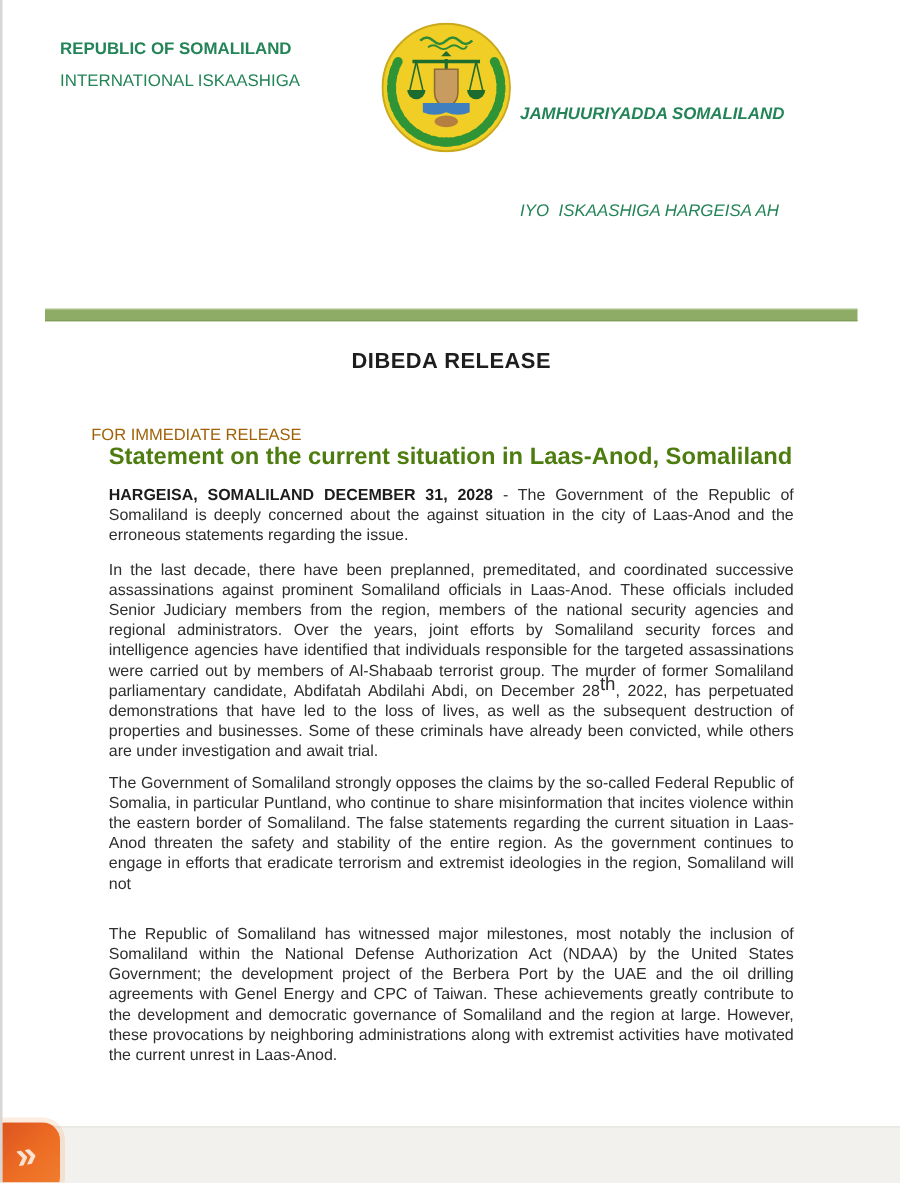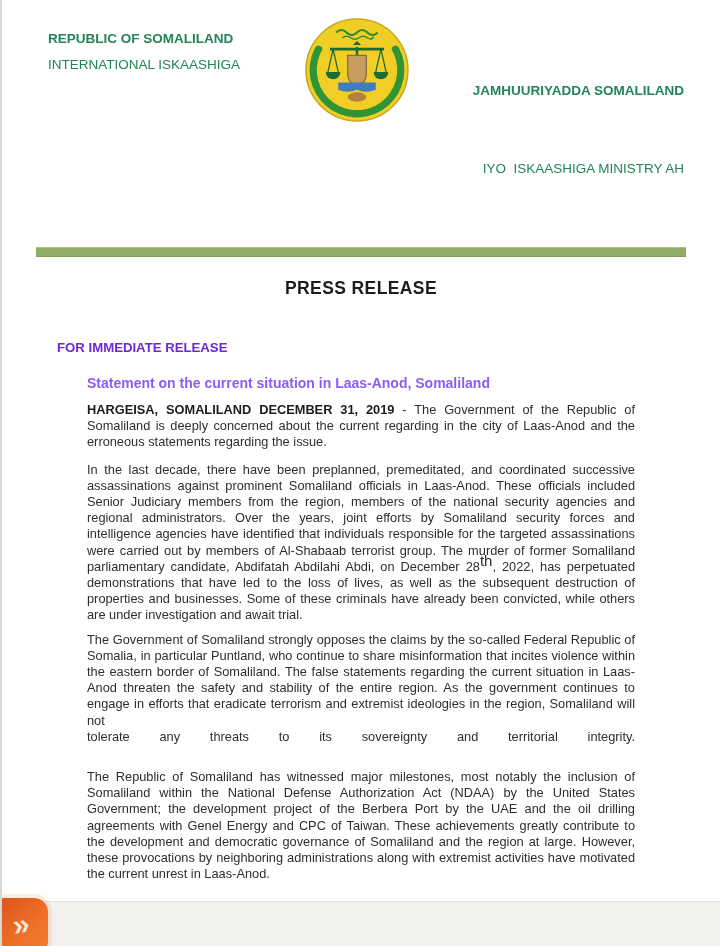--- a/index.html
+++ b/index.html
@@ -17,39 +17,39 @@
   
   .masthead{
     display:flex;
     justify-content:space-between;
     align-items:flex-start;
     padding:26px 36px 0 46px;
   }
   .org{font-size:13.5px;line-height:26px;color:#238457;}
   .org .l1{font-weight:bold;}
   .org.left{text-align:left;width:250px;}
-  .org.right{text-align:right;width:268px;white-space:pre-wrap;}
+  .org.right{text-align:left;width:268px;white-space:pre-wrap;font-style:italic;}
   .emblem-wrap{width:104px;height:104px;margin-top:-8px;flex:0 0 auto;}
   
   .bar{
     height:8px;background:#8FAC66;
     border-top:1px solid #a9c184;border-bottom:1px solid #7f9c58;
     margin:0 34px;
   }
   .bar-top{margin-top:13px;}
   
   .press-title{
     text-align:center;font-weight:bold;font-size:17.5px;
     letter-spacing:.4px;color:#1d1d1d;margin-top:21px;
   }
   .release-label{
-    margin:41px 55px 0;font-weight:bold;font-size:13.2px;color:#6d28d9;
+    margin:41px 71px 0;font-weight:normal;font-size:13.2px;color:#a16207;
   }
   .subject{
-    margin:20px 85px 0;font-weight:bold;font-size:14px;color:#8b5cf6;
+    margin:0 85px 0;font-weight:bold;font-size:19px;color:#4d7c0f;
   }
   
   .body{
     margin:11px 85px 0;
     font-size:12.8px;line-height:16.2px;
     text-align:justify;color:#2e2e2e;
   }
   .body strong{color:#1c1c1c;}
   .p3-last{margin-top:0;text-align:justify;text-align-last:justify;}
   .gap-top{margin-top:24px;}
@@ -109,37 +109,36 @@
         <path d="M41 36 h18 v18 q0 8 -9 12 q-9 -4 -9 -12 z" fill="#C89B5F" stroke="#8A6B3A" stroke-width="1.2"></path>
 
         <path d="M32 62 h36 v7 q-9 4 -18 0 q-9 4 -18 0 z" fill="#3F7FBF"></path>
 
         <ellipse cx="50" cy="76" rx="9" ry="4.5" fill="#B5803F"></ellipse>
       </svg>
     </div>
 
     <div class="org right">
       <div class="l1">JAMHUURIYADDA SOMALILAND</div>
-      <div>IYO  ISKAASHIGA MINISTRY AH</div>
+      <div>IYO  ISKAASHIGA HARGEISA AH</div>
     </div>
   </header>
 
   <div class="bar bar-top"></div>
 
-  <div class="press-title">PRESS RELEASE</div>
+  <div class="press-title">DIBEDA RELEASE</div>
 
   <div class="release-label">FOR IMMEDIATE RELEASE</div>
   <div class="subject">Statement on the current situation in Laas-Anod, Somaliland</div>
 
-  <p class="body"><strong>HARGEISA, SOMALILAND DECEMBER 31, 2019</strong><span> - The Government of the Republic of Somaliland is deeply concerned about the current regarding in the city of Laas-Anod and the erroneous statements regarding the issue.</span></p>
+  <p class="body"><strong>HARGEISA, SOMALILAND DECEMBER 31, 2028</strong><span> - The Government of the Republic of Somaliland is deeply concerned about the against situation in the city of Laas-Anod and the erroneous statements regarding the issue.</span></p>
 
   <p class="body"><span>In the last decade, there have been preplanned, premeditated, and coordinated successive assassinations against prominent Somaliland officials in Laas-Anod. These officials included Senior Judiciary members from the region, members of the national security agencies and regional administrators.  Over the years, joint efforts by Somaliland security forces and intelligence agencies have identified that individuals responsible for the targeted assassinations were carried out by members of Al-Shabaab terrorist group. The murder of former Somaliland parliamentary candidate, Abdifatah Abdilahi Abdi, on December 28</span><sup>th</sup><span>, 2022, has perpetuated demonstrations that have led to the loss of lives, as well as the subsequent destruction of properties and businesses. Some of these criminals have already been convicted, while others are under investigation and await trial.</span></p>
 
   <p class="body" style="margin-top:8px"><span>The Government of Somaliland strongly opposes the claims by the so-called Federal Republic of Somalia, in particular Puntland, who continue to share misinformation that incites violence within the eastern border of Somaliland. The false statements regarding the current situation in Laas-Anod threaten the safety and stability of the entire region. As the government continues to engage in efforts that eradicate terrorism and extremist ideologies in the region, Somaliland will not</span></p>
-  <p class="body p3-last">tolerate any threats to its sovereignty and territorial integrity.</p>
 
   <p class="body gap-top">The Republic of Somaliland has witnessed major milestones, most notably the inclusion of Somaliland within the National Defense Authorization Act (NDAA) by the United States Government; the development project of the Berbera Port by the UAE and the oil drilling agreements with Genel Energy and CPC of Taiwan. These achievements greatly contribute to the development and democratic governance of Somaliland and the region at large. However, these provocations by neighboring administrations along with extremist activities have motivated the current unrest in Laas-Anod.</p>
 
   <div class="bottom-strip"></div>
 
   <div class="fab">
     <span class="chev">»</span>
   </div>
 
 </div>

